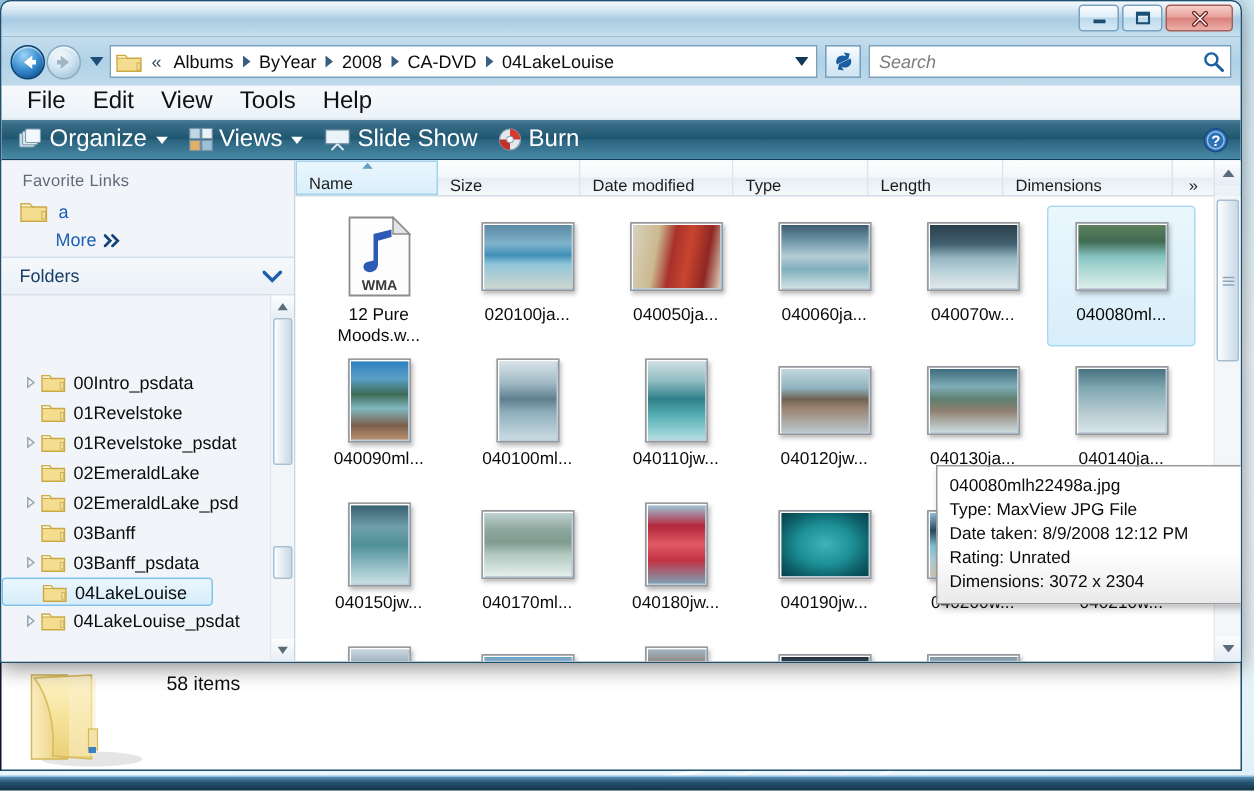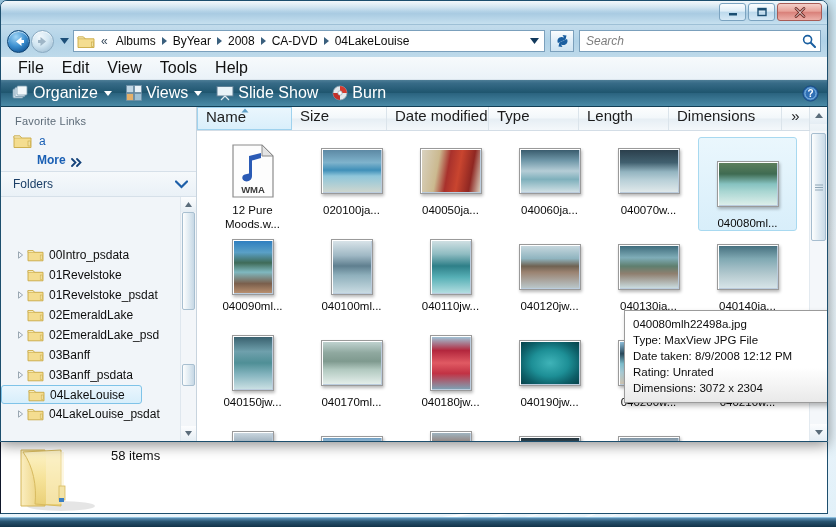--- a/index.html
+++ b/index.html
@@ -145,21 +145,21 @@
     border-right: 1px solid #c8d4de;
     display: flex; flex-direction: column; min-height: 0;
   }
   #favheader {
     font-size: 11px; color: #5d6b78; padding: 8px 0 4px 14px; letter-spacing: .2px;
   }
   .favrow {
     display: flex; align-items: center; gap: 7px; padding: 2px 0 2px 12px; cursor: pointer;
   }
   .favlabel { font-size: 12px; color: #1a5fb4; }
-  .morerow { display: flex; align-items: flex-end; gap: 5px; padding: 2px 16px 4px 36px; cursor: pointer; font-weight: bold; }
+  .morerow { display: flex; align-items: center; gap: 5px; padding: 2px 16px 4px 36px; cursor: pointer; }
   .morelabel { font-size: 12px; color: #1a5fb4; }
   #foldersbar {
     display: flex; align-items: center; justify-content: space-between;
     padding: 5px 8px 5px 12px; cursor: pointer;
     border-top: 1px solid #d6e0e9; border-bottom: 1px solid #d6e0e9;
     background: linear-gradient(to bottom,#f6f9fb,#eaf1f7);
   }
   #folderslabel { font-size: 12px; color: #1a3e66; }
   #treewrap { flex: 1 1 auto; display: flex; min-height: 0; overflow: hidden; }
   #tree { flex: 1 1 auto; padding-top: 3px; overflow: hidden; margin-top: 45px; }
@@ -191,22 +191,22 @@
     display: flex; align-items: center; justify-content: center; cursor: pointer;
   }
   
   #listpane { flex: 1 1 auto; display: flex; flex-direction: column; min-width: 0; background: #fff; position: relative; }
   #colheaderrow { display: flex; height: 24px; flex: 0 0 24px; background: linear-gradient(to bottom,#fafcfd,#eaf1f6); }
   #colheader {
     flex: 1 1 auto; display: flex; min-width: 0;
     border-bottom: 1px solid #d3dde6;
   }
   .colh {
-    position: relative; display: flex; align-items: flex-start;
-    font-size: 15px; color: #1c1c1c; padding-left: 8px;
+    position: relative; display: flex; align-items: flex-end;
+    font-size: 11px; color: #1c1c1c; padding-left: 8px;
     border-right: 1px solid #dbe4eb;
     background: linear-gradient(to bottom,#fdfefe 0%,#f2f7fa 48%,#e6eef4 52%,#f4f8fb 100%);
     cursor: pointer; white-space: nowrap; overflow: hidden;
   }
   .colh.sorted {
     background: linear-gradient(to bottom,#eaf6fd,#d9effb);
     border: 1px solid #9fd2ee; border-bottom-color: #9fd2ee;
   }
   .colh .sortarrow { position: absolute; top: 0; left: 50%; transform: translateX(-50%); }
   .colh.more { flex: 0 0 28px; justify-content: center; padding-left: 0; }
@@ -215,21 +215,21 @@
   #grid {
     flex: 1 1 auto; min-width: 0; padding: 6px 0 0 6px;
     display: flex; flex-wrap: wrap; align-content: flex-start;
     overflow: hidden;
   }
   .item {
     width: 99px; height: 94px; margin: 0 0 2px 0;
     display: flex; flex-direction: column; align-items: center;
     padding-top: 6px; cursor: pointer; border-radius: 3px;
   }
-  .item.selected { background: linear-gradient(to bottom,#eaf7fd,#d8eefa); border: 1px solid #a8d9f0; padding-top: 18px; }
+  .item.selected { background: linear-gradient(to bottom,#eaf7fd,#d8eefa); border: 1px solid #a8d9f0; padding-top: 5px; }
   .thumbwrap { height: 56px; display: flex; align-items: center; justify-content: center; }
   .thumb {
     border: 1px solid #9a9a9a;
     box-shadow: 1px 1px 0 #fff inset, 1px 2px 3px rgba(0,0,0,0.28);
     background: #bcd; overflow: hidden; position: relative;
   }
   .thumb.land { width: 62px; height: 46px; }
   .thumb.port { width: 42px; height: 56px; }
   .thumb .inner { position: absolute; inset: 1px; }
   .caption {

